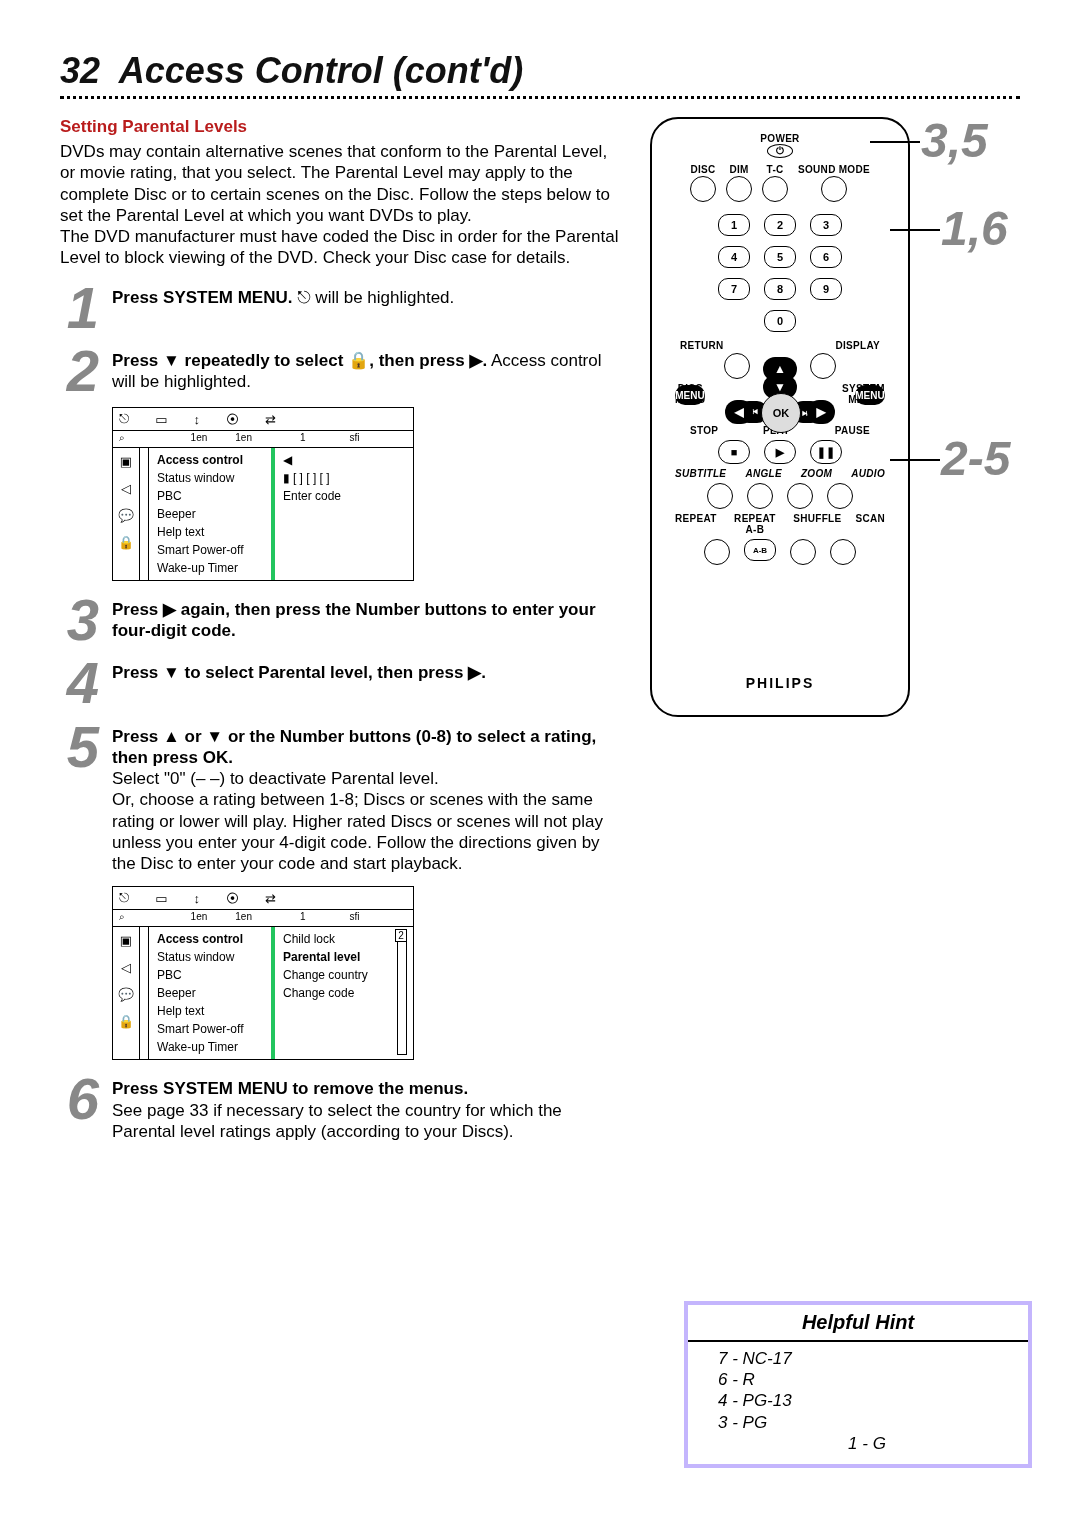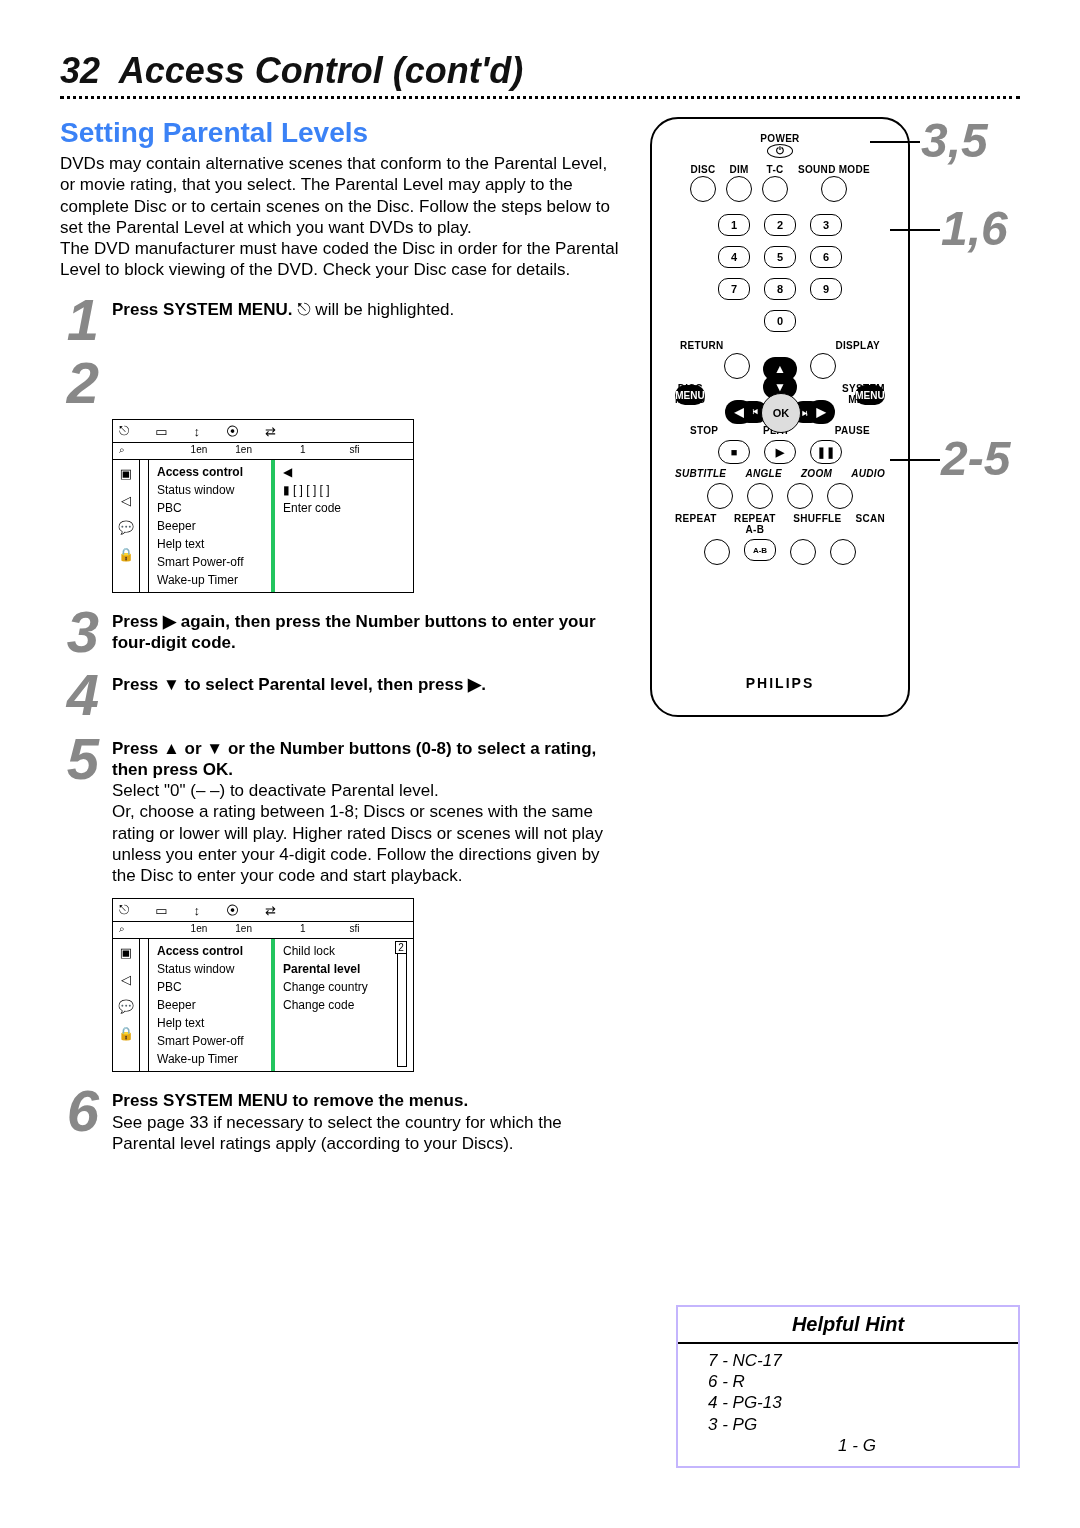--- a/index.html
+++ b/index.html
@@ -34,23 +34,23 @@
     align-items: flex-start;
   }
   .left-col {
     width: 560px;
   }
   .right-col {
     width: 400px;
     position: relative;
   }
   .section-heading {
-    font-size: 28px;
+    font-size: 17px;
     font-weight: bold;
-    color: #3b82f6;
+    color: #b91c1c;
     margin: 0 0 4px 0;
   }
   .intro {
     font-size: 17px;
     line-height: 1.25;
   }
   .step {
     display: flex;
     align-items: flex-start;
     margin-top: 14px;
@@ -216,24 +216,24 @@
   }
   .callout .line {
     position:absolute; right:100%; top:50%; height:2px; width:50px; background:#000;
   }
   .callout-a { left: 270px; top: -4px; }
   .callout-b { left: 290px; top: 84px; }
   .callout-c { left: 290px; top: 314px; }
   
   .hint-box {
     position: absolute;
-    right: 60px;
+    right: 48px;
     bottom: 60px;
     width: 340px;
-    border: 2px solid #c4b5fd;
+    border: 4px solid #c4b5fd;
   }
   .hint-title {
     text-align: center;
     font-weight: bold;
     font-style: italic;
     font-size: 20px;
     padding: 6px 4px;
     border-bottom: 2px solid #000;
   }
   .hint-body {
@@ -261,20 +261,21 @@
       <div class="section-heading">Setting Parental Levels</div>
       <div class="intro" id="intro-text">DVDs may contain alternative scenes that conform to the Parental Level, or movie rating, that you select. The Parental Level may apply to the complete Disc or to certain scenes on the Disc. Follow the steps below to set the Parental Level at which you want DVDs to play.<br>The DVD manufacturer must have coded the Disc in order for the Parental Level to block viewing of the DVD. Check your Disc case for details.</div>
 
       <div id="steps">
           <div class="step">
             <div class="step-num">1</div>
             <div class="step-body"><b>Press SYSTEM MENU.</b> <span class="symbol">⎋</span> will be highlighted.</div>
           </div>
           <div class="step">
             <div class="step-num">2</div>
+            <div class="step-body"><b>Press <span class="symbol">▼</span> repeatedly to select <span class="symbol">🔒</span>, then press <span class="symbol">▶</span>.</b> Access control will be highlighted.</div>
           </div>
           <div class="osd">
             <div class="osd-top">
               <span>⎋</span>
               <span>▭</span>
               <span>↕</span>
               <span>⦿</span>
               <span>⇄</span>
             </div>
             <div class="osd-sub">

